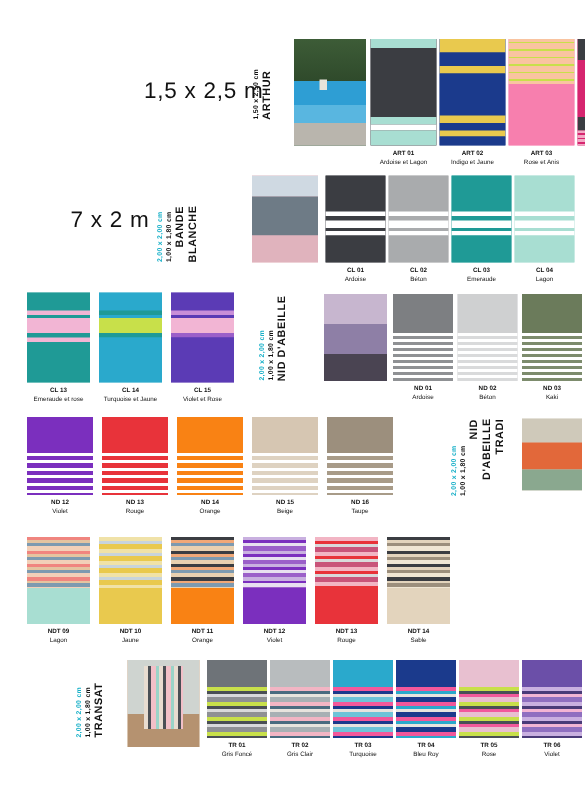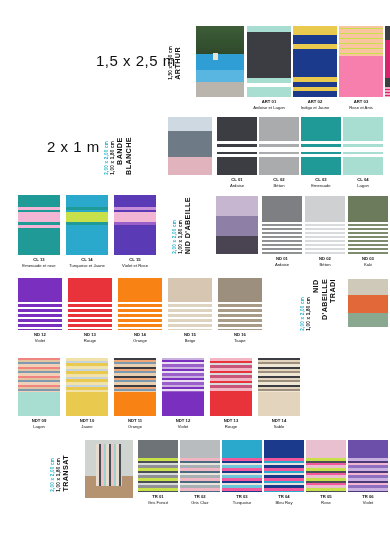--- a/index.html
+++ b/index.html
@@ -77,21 +77,21 @@
   .photo .sky { position:absolute; left:0; right:0; top:0; }
   .photo .mid { position:absolute; left:0; right:0; }
   .photo .fg  { position:absolute; left:0; right:0; bottom:0; }
 </style>
 </head>
 <body>
 
 <div class="page">
 
   <div class="size-heading" style="left:96px; top:52px;">1,5 x 2,5 m</div>
-  <div class="size-heading" style="left:47px; top:138px;">2 x 1 m</div>
+  <div class="size-heading" style="left:47px; top:138px;">7 x 2 m</div>
 
   <div class="vlabel" style="left:168px; top:26px; height:54px;">
     <span class="vname">ARTHUR</span>
     <span class="vdim">1,50 x 2,50 cm</span>
   </div>
 
   <div class="cell" style="left:196px; top:26px; width:48px;">
     <div class="photo" style="height:71px; background:#2e4b2c;">
       <div class="sky" style="top:0; height:28px; background:linear-gradient(#3d5c37,#2f4a2b);"></div>
       <div class="mid" style="top:28px; height:16px; background:#2e9ed4;"></div>

